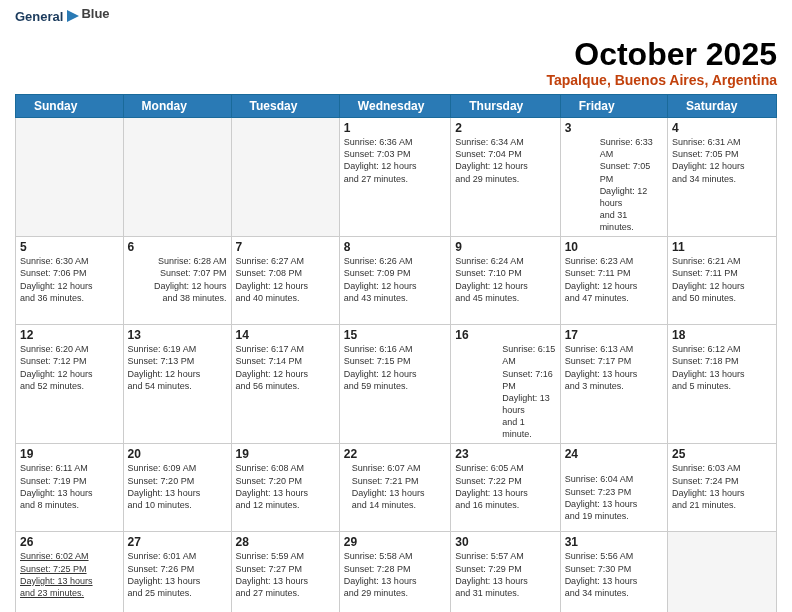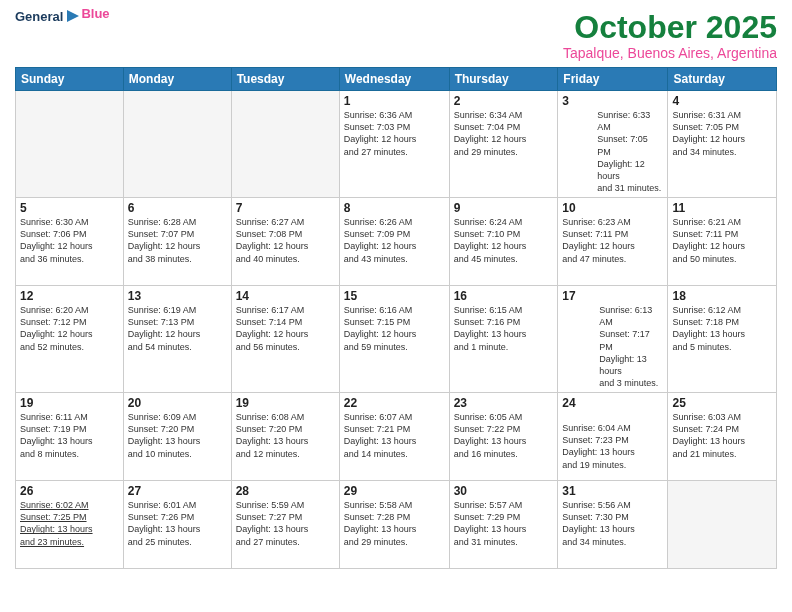--- a/index.html
+++ b/index.html
@@ -21,38 +21,40 @@
       justify-content: space-between;
       align-items: flex-start;
       margin-bottom: 6px;
     }
     .title-area {
       text-align: right;
     }
     .month-title {
       font-size: 32px;
       font-weight: bold;
-      color: #15803d;
+      color: #000000;
       line-height: 1.1;
+      margin-top: 27px;
     }
     .location {
       font-size: 14px;
-      color: #ec4899;
+      color: #c2410c;
+      font-weight: bold;
     }
     .calendar {
       width: 100%;
       border-collapse: collapse;
       border: 1px solid #ccc;
     }
     .calendar th {
       background: #2a7ab5;
       color: #fff;
       font-size: 12px;
       font-weight: bold;
-      padding: 4px 5px;
+      padding: 4px 18px;
       text-align: left;
       border: 1px solid #1a6a9a;
     }
     .calendar td {
       vertical-align: top;
       border: 1px solid #ccc;
       padding: 3px 4px;
       width: 113px;
       height: 88px;
       background: #fff;
@@ -79,21 +81,21 @@
       align-items: center;
     }
     .logo-general {
       font-size: 13px;
       font-weight: bold;
       color: #1a3a5c;
     }
     .logo-blue {
       font-size: 13px;
       font-weight: bold;
-      color: #ec4899;
+      color: #404040;
     }
     .logo-box {
       display: inline-flex;
       flex-direction: row;
       line-height: 1.15;
     }
     .logo-row {
       display: flex;
       align-items: center;
     }
@@ -169,21 +171,21 @@
         <tr>
           <td>
             <span class="day-num">5</span>
             <div class="day-detail" style="white-space: pre-line;">Sunrise: 6:30 AM
 Sunset: 7:06 PM
 Daylight: 12 hours
 and 36 minutes.</div>
           </td>
           <td>
             <span class="day-num">6</span>
-            <div class="day-detail" style="white-space: pre-line;">Sunrise: 6:28 AM
+            <div class="day-detail" style="white-space: pre-line; text-align: right;">Sunrise: 6:28 AM
 Sunset: 7:07 PM
 Daylight: 12 hours
 and 38 minutes.</div>
           </td>
           <td>
             <span class="day-num">7</span>
             <div class="day-detail" style="white-space: pre-line;">Sunrise: 6:27 AM
 Sunset: 7:08 PM
 Daylight: 12 hours
 and 40 minutes.</div>
@@ -241,28 +243,28 @@
           </td>
           <td>
             <span class="day-num">15</span>
             <div class="day-detail" style="white-space: pre-line;">Sunrise: 6:16 AM
 Sunset: 7:15 PM
 Daylight: 12 hours
 and 59 minutes.</div>
           </td>
           <td>
             <span class="day-num">16</span>
-            <div class="day-detail" style="white-space: pre-line;">Sunrise: 6:15 AM
+            <div class="day-detail" style="white-space: pre-line; margin-left: 47px;">Sunrise: 6:15 AM
 Sunset: 7:16 PM
 Daylight: 13 hours
 and 1 minute.</div>
           </td>
           <td>
             <span class="day-num">17</span>
-            <div class="day-detail" style="white-space: pre-line; margin-left: 37px;">Sunrise: 6:13 AM
+            <div class="day-detail" style="white-space: pre-line;">Sunrise: 6:13 AM
 Sunset: 7:17 PM
 Daylight: 13 hours
 and 3 minutes.</div>
           </td>
           <td>
             <span class="day-num">18</span>
             <div class="day-detail" style="white-space: pre-line;">Sunrise: 6:12 AM
 Sunset: 7:18 PM
 Daylight: 13 hours
 and 5 minutes.</div>
@@ -285,21 +287,21 @@
           </td>
           <td>
             <span class="day-num">19</span>
             <div class="day-detail" style="white-space: pre-line;">Sunrise: 6:08 AM
 Sunset: 7:20 PM
 Daylight: 13 hours
 and 12 minutes.</div>
           </td>
           <td>
             <span class="day-num">22</span>
-            <div class="day-detail" style="white-space: pre-line;">Sunrise: 6:07 AM
+            <div class="day-detail" style="white-space: pre-line; margin-left: 8px;">Sunrise: 6:07 AM
 Sunset: 7:21 PM
 Daylight: 13 hours
 and 14 minutes.</div>
           </td>
           <td>
             <span class="day-num">23</span>
             <div class="day-detail" style="white-space: pre-line;">Sunrise: 6:05 AM
 Sunset: 7:22 PM
 Daylight: 13 hours
 and 16 minutes.</div>

